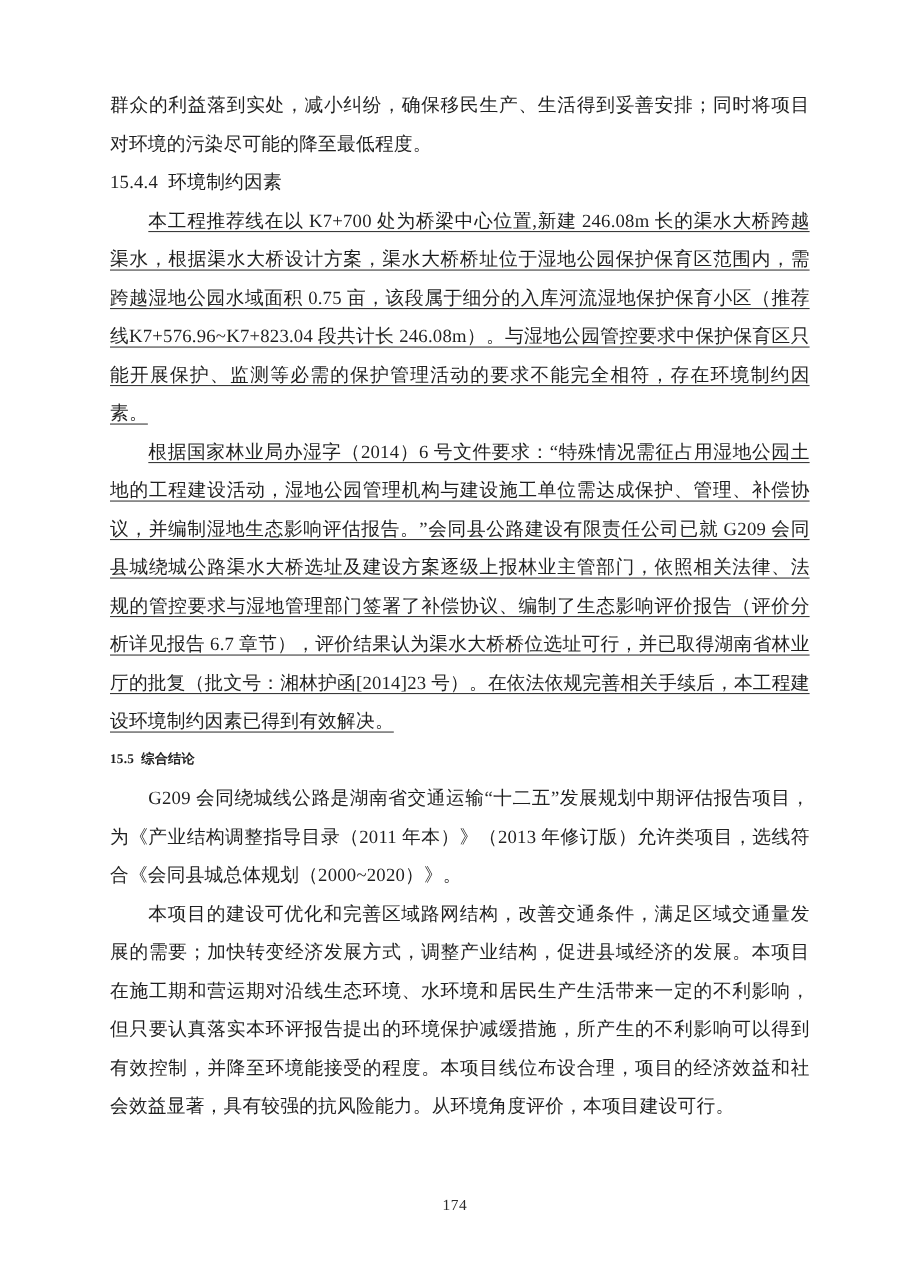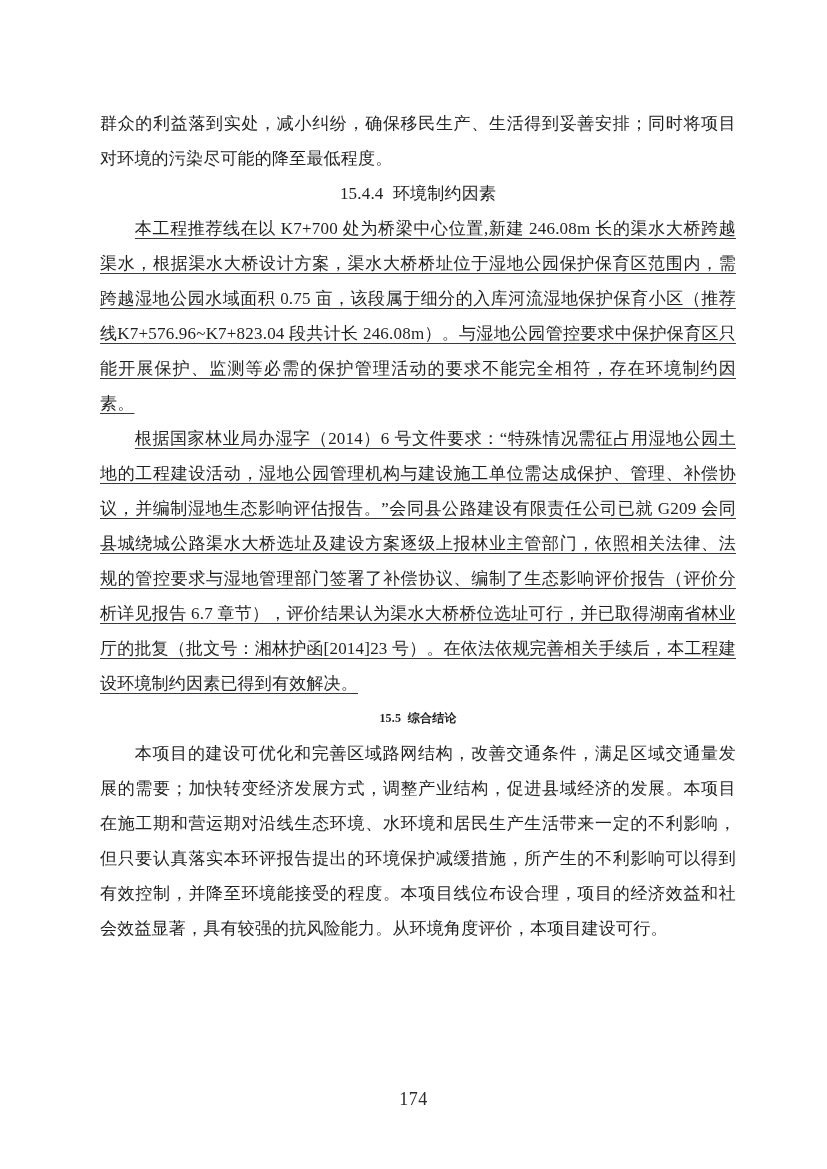--- a/index.html
+++ b/index.html
@@ -12,21 +12,21 @@
     width: 827px;
     height: 1169px;
     background: #ffffff;
     overflow: hidden;
     font-family: "Liberation Serif", "DejaVu Serif", serif;
     color: #1f1f1f;
   }
   .content {
     position: absolute;
     left: 100px;
-    top: 106px;
+    top: 78px;
     width: 636px;
     font-size: 17px;
     line-height: 35px;
     text-align: justify;
     text-justify: inter-ideograph;
     letter-spacing: 0.2px;
   }
   .content p {
     margin: 0;
     padding: 0;
@@ -39,57 +39,58 @@
     text-decoration-thickness: 1px;
     text-underline-offset: 4px;
     text-decoration-color: #3a3a3a;
   }
   .heading {
     margin: 0;
     padding: 0;
     font-size: 17px;
     line-height: 35px;
     font-weight: normal;
-    text-align: center;
+    text-align: left;
   }
   .heading .hnum {
     margin-right: 0.55em;
     font-weight: inherit;
   }
   .heading.bold {
     font-weight: bold;
     font-size: 12px;
   }
   .pagenum {
     position: absolute;
     left: 0;
     right: 0;
     top: 1089px;
     text-align: center;
-    font-size: 18px;
+    font-size: 14px;
     color: #2a2a2a;
     letter-spacing: 0.5px;
   }
 </style>
 </head>
 <body>
 
 <div class="page">
   <div class="content">
 
     <p><span>群众的利益落到实处，减小纠纷，确保移民生产、生活得到妥善安排；同时将项目对环境的污染尽可能的降至最低程度。</span></p>
 
     <h3 class="heading"><span class="hnum">15.4.4</span><span>环境制约因素</span></h3>
 
     <p class="indent"><span class="u">本工程推荐线在以 K7+700 处为桥梁中心位置,新建 246.08m 长的渠水大桥跨越渠水，根据渠水大桥设计方案，渠水大桥桥址位于湿地公园保护保育区范围内，需跨越湿地公园水域面积 0.75 亩，该段属于细分的入库河流湿地保护保育小区（推荐线K7+576.96~K7+823.04 段共计长 246.08m）。与湿地公园管控要求中保护保育区只能开展保护、监测等必需的保护管理活动的要求不能完全相符，存在环境制约因素。</span></p>
 
     <p class="indent"><span class="u">根据国家林业局办湿字（2014）6 号文件要求：“特殊情况需征占用湿地公园土地的工程建设活动，湿地公园管理机构与建设施工单位需达成保护、管理、补偿协议，并编制湿地生态影响评估报告。”会同县公路建设有限责任公司已就 G209 会同县城绕城公路渠水大桥选址及建设方案逐级上报林业主管部门，依照相关法律、法规的管控要求与湿地管理部门签署了补偿协议、编制了生态影响评价报告（评价分析详见报告 6.7 章节），评价结果认为渠水大桥桥位选址可行，并已取得湖南省林业厅的批复（批文号：湘林护函[2014]23 号）。在依法依规完善相关手续后，本工程建设环境制约因素已得到有效解决。</span></p>
 
     <h3 class="heading bold"><span class="hnum">15.5</span><span>综合结论</span></h3>
 
+    <p class="indent"><span>G209 会同绕城线公路是湖南省交通运输“十二五”发展规划中期评估报告项目，为《产业结构调整指导目录（2011 年本）》（2013 年修订版）允许类项目，选线符合《会同县城总体规划（2000~2020）》。</span></p>
 
     <p class="indent"><span>本项目的建设可优化和完善区域路网结构，改善交通条件，满足区域交通量发展的需要；加快转变经济发展方式，调整产业结构，促进县域经济的发展。本项目在施工期和营运期对沿线生态环境、水环境和居民生产生活带来一定的不利影响，但只要认真落实本环评报告提出的环境保护减缓措施，所产生的不利影响可以得到有效控制，并降至环境能接受的程度。本项目线位布设合理，项目的经济效益和社会效益显著，具有较强的抗风险能力。从环境角度评价，本项目建设可行。</span></p>
 
 
 
   </div>
 
   <div class="pagenum">174</div>
 </div>
 

